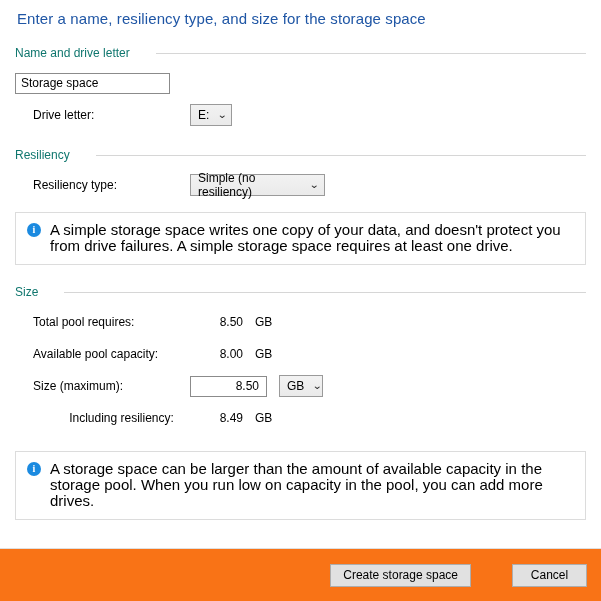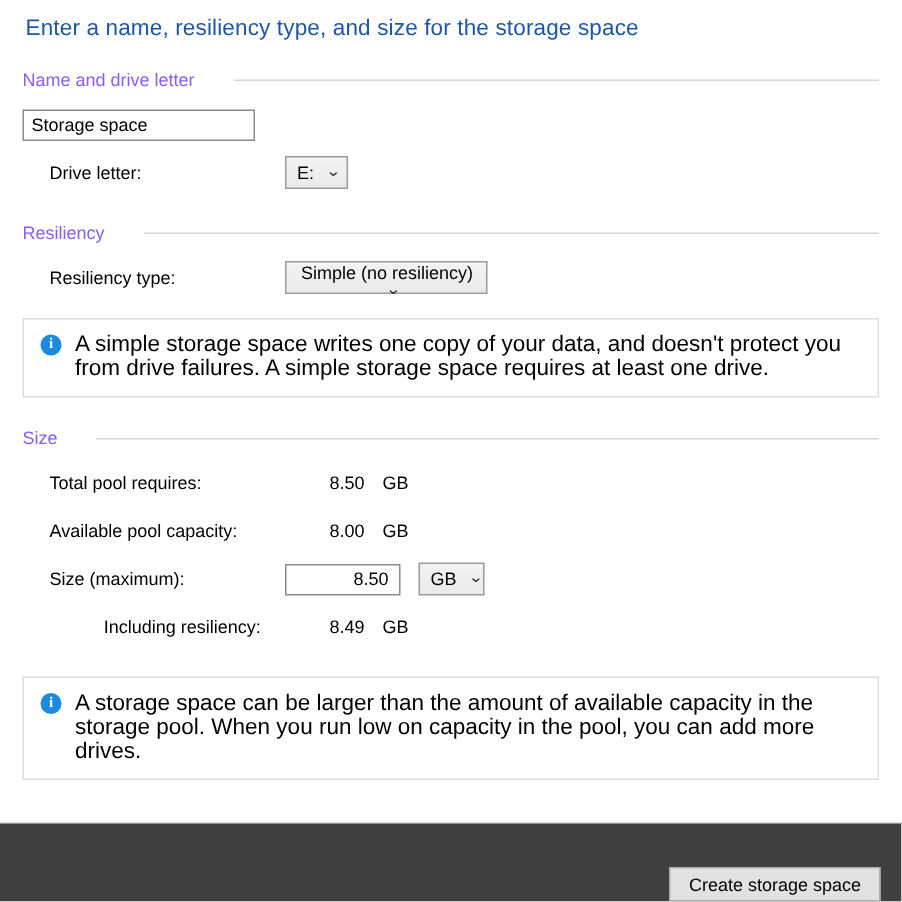--- a/index.html
+++ b/index.html
@@ -37,21 +37,21 @@
     line-height: 18px;
     padding-top: 10px;
     padding-left: 2px;
     margin: 0 0 18px 0;
     letter-spacing: 0.1px;
   }
   .group-header {
     display: flex;
     align-items: center;
     font-size: 12px;
-    color: #8b5cf6;
+    color: #0f766e;
     margin-bottom: 8px;
     white-space: nowrap;
     gap: 20px;
   }
   .group-header .gh-label {
     padding-right: 6px;
   }
   .group-header .gh-rule {
     flex: 1 1 auto;
     height: 1px;
@@ -123,21 +123,20 @@
     font-size: 10px;
     line-height: 1;
     color: #2b2b2b;
     transform: scaleX(1.25);
   }
   .combo.drive {
     width: 42px;
   }
   .combo.resiliency {
     width: 135px;
-    flex-direction: column;
   }
   .combo.unit {
     width: 44px;
     margin-left: 12px;
   }
   .infobox {
     box-sizing: border-box;
     border: 1px solid #dcdcdc;
     background: #ffffff;
     display: flex;
@@ -163,24 +162,24 @@
     font-size: 15px;
     line-height: 16px;
     color: #000000;
   }
   .footer {
     position: absolute;
     left: 0;
     right: 0;
     bottom: 0;
     height: 53px;
-    background: #404040;
+    background: #f97316;
     border-top: 1px solid #dfdfdf;
     display: flex;
-    align-items: flex-end;
+    align-items: center;
     justify-content: flex-end;
     padding-right: 14px;
     box-sizing: border-box;
     gap: 32px;
   }
   .btn {
     box-sizing: border-box;
     height: 23px;
     min-width: 75px;
     border: 1px solid #adadad;
@@ -282,15 +281,16 @@
 
     <div class="infobox">
       <span class="info-icon">i</span>
       <span class="info-text">A storage space can be larger than the amount of available capacity in the storage pool. When you run low on capacity in the pool, you can add more drives.</span>
     </div>
 
   </div>
 
   <div class="footer">
     <button class="btn">Create storage space</button>
+    <button class="btn">Cancel</button>
   </div>
 
 </div>
 
 </body></html>

